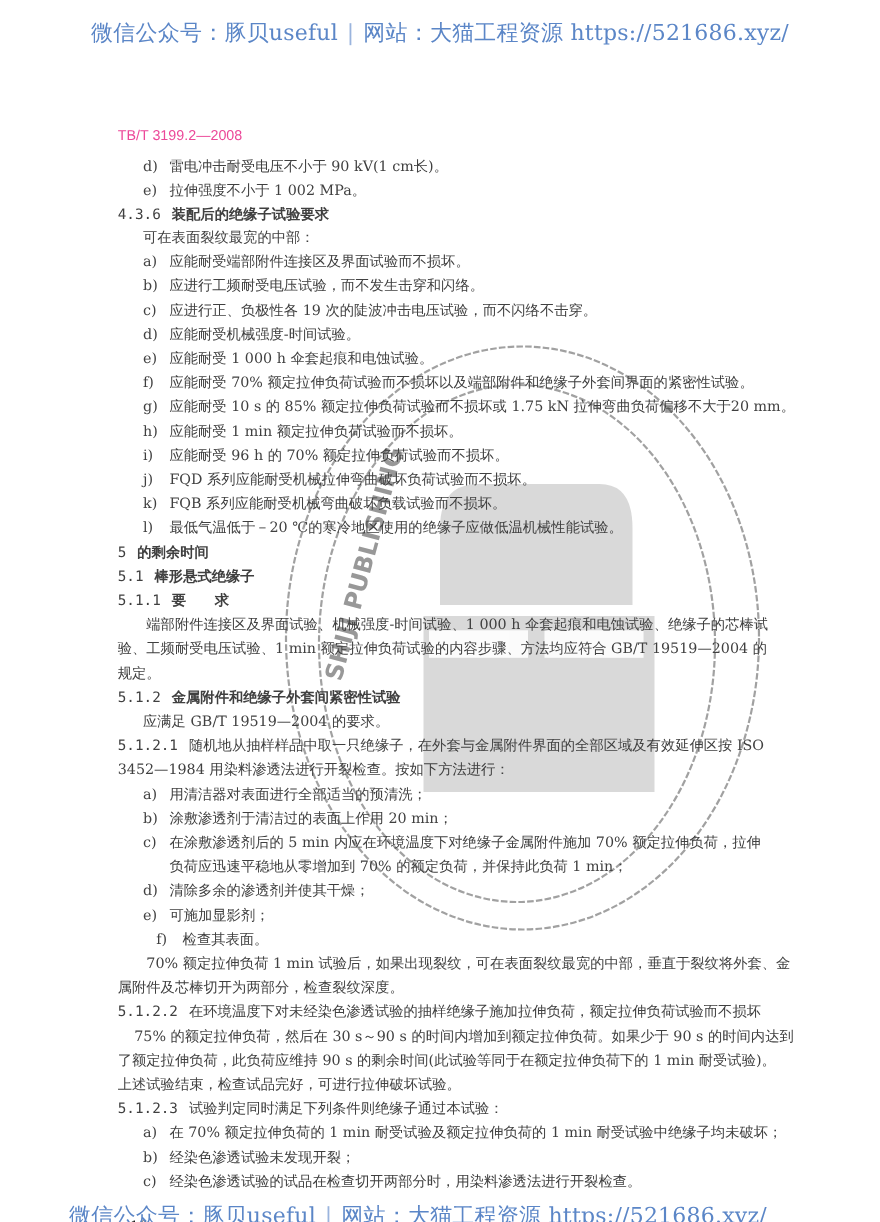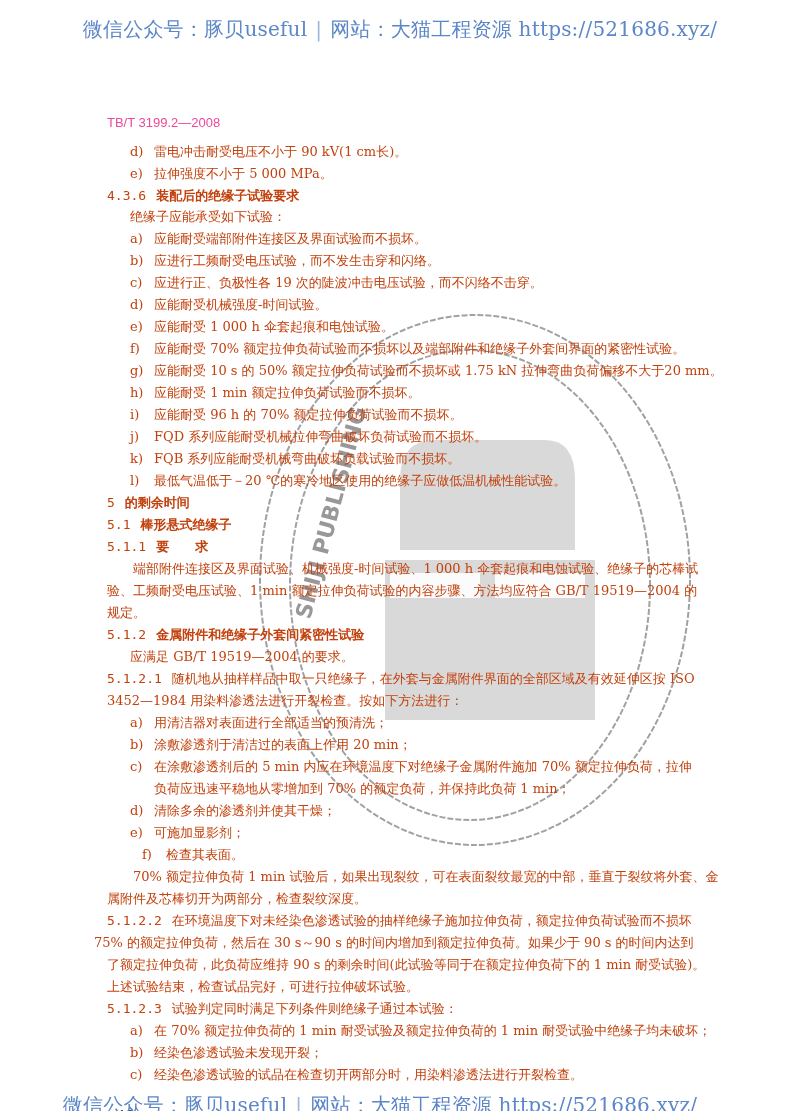--- a/index.html
+++ b/index.html
@@ -17,21 +17,21 @@
     }
     .watermark .sep { color: #9ab4dd; margin: 0 8px; }
     .wm-top { top: 16px; }
     .std-code {
       position: absolute; left: 107px; top: 103px;
       font-family: "Liberation Sans", "DejaVu Sans", sans-serif;
       font-size: 13px; font-weight: normal; color: #ec4899; margin-top: 12px;
     }
     .line {
       position: absolute; font-size: 13px; line-height: 18px;
-      white-space: nowrap; color: #c2410c;
+      white-space: nowrap; color: #404040;
     }
     .item-label { display: inline-block; width: 24px; }
     .heading { font-family: "DejaVu Sans", "Liberation Sans", sans-serif; font-weight: bold; font-size: 13px; }
     .sec-num { display: inline-block; margin-right: 10px; font-family: "DejaVu Sans Mono", "Liberation Mono", monospace; font-weight: normal; }
     .page-num { position: absolute; left: 118px; top: 1046px; font-size: 13px; margin-top: 20px; }
     
     .stamp {
       position: absolute; left: 215px; top: 290px; width: 520px; height: 560px;
       pointer-events: none;
     }
@@ -55,32 +55,32 @@
     <rect x="170" y="270" width="210" height="160"></rect>
   </g>
   <g fill="#fff" opacity="0.9">
     <rect x="175" y="283" width="90" height="25"></rect>
     <rect x="280" y="283" width="90" height="25"></rect>
   </g>
   <text x="95" y="330" font-family="DejaVu Sans, sans-serif" font-size="22" font-weight="bold" fill="#444" opacity="0.55" transform="rotate(-75 95 330)">SHIJI PUBLISHING</text>
 </svg>
 
 <div class="line" style="left:130px;top:143px"><span class="item-label">d)</span><span>雷电冲击耐受电压不小于 90 kV(1 cm长)。</span></div>
-<div class="line" style="left:130px;top:165px"><span class="item-label">e)</span><span>拉伸强度不小于 5 000 MPa。</span></div>
+<div class="line" style="left:130px;top:165px"><span class="item-label">e)</span><span>拉伸强度不小于 1 002 MPa。</span></div>
 
 <div class="line heading" style="left:107px;top:187px"><span class="sec-num">4.3.6</span><span>装配后的绝缘子试验要求</span></div>
-<div class="line" style="left:130px;top:208px">绝缘子应能承受如下试验：</div>
+<div class="line" style="left:130px;top:208px">可在表面裂纹最宽的中部：</div>
 
 <div class="line" style="left:130px;top:230px"><span class="item-label">a)</span><span>应能耐受端部附件连接区及界面试验而不损坏。</span></div>
 <div class="line" style="left:130px;top:252px"><span class="item-label">b)</span><span>应进行工频耐受电压试验，而不发生击穿和闪络。</span></div>
 <div class="line" style="left:130px;top:274px"><span class="item-label">c)</span><span>应进行正、负极性各 19 次的陡波冲击电压试验，而不闪络不击穿。</span></div>
 <div class="line" style="left:130px;top:296px"><span class="item-label">d)</span><span>应能耐受机械强度-时间试验。</span></div>
 <div class="line" style="left:130px;top:318px"><span class="item-label">e)</span><span>应能耐受 1 000 h 伞套起痕和电蚀试验。</span></div>
 <div class="line" style="left:130px;top:340px"><span class="item-label">f)</span><span>应能耐受 70% 额定拉伸负荷试验而不损坏以及端部附件和绝缘子外套间界面的紧密性试验。</span></div>
-<div class="line" style="left:130px;top:362px"><span class="item-label">g)</span><span>应能耐受 10 s 的 50% 额定拉伸负荷试验而不损坏或 1.75 kN 拉伸弯曲负荷偏移不大于20 mm。</span></div>
+<div class="line" style="left:130px;top:362px"><span class="item-label">g)</span><span>应能耐受 10 s 的 85% 额定拉伸负荷试验而不损坏或 1.75 kN 拉伸弯曲负荷偏移不大于20 mm。</span></div>
 <div class="line" style="left:130px;top:384px"><span class="item-label">h)</span><span>应能耐受 1 min 额定拉伸负荷试验而不损坏。</span></div>
 <div class="line" style="left:130px;top:406px"><span class="item-label">i)</span><span>应能耐受 96 h 的 70% 额定拉伸负荷试验而不损坏。</span></div>
 <div class="line" style="left:130px;top:428px"><span class="item-label">j)</span><span>FQD 系列应能耐受机械拉伸弯曲破坏负荷试验而不损坏。</span></div>
 <div class="line" style="left:130px;top:450px"><span class="item-label">k)</span><span>FQB 系列应能耐受机械弯曲破坏负载试验而不损坏。</span></div>
 <div class="line" style="left:130px;top:472px"><span class="item-label">l)</span><span>最低气温低于－20 ℃的寒冷地区使用的绝缘子应做低温机械性能试验。</span></div>
 
 <div class="line heading" style="left:107px;top:494px"><span class="sec-num">5</span><span>的剩余时间</span></div>
 <div class="line heading" style="left:107px;top:516px"><span class="sec-num">5.1</span><span>棒形悬式绝缘子</span></div>
 <div class="line heading" style="left:107px;top:538px"><span class="sec-num">5.1.1</span><span>要　　求</span></div>
 <div class="line" style="left:133px;top:560px">端部附件连接区及界面试验、机械强度-时间试验、1 000 h 伞套起痕和电蚀试验、绝缘子的芯棒试</div>
@@ -98,21 +98,21 @@
 <div class="line" style="left:130px;top:758px"><span class="item-label">c)</span><span>在涂敷渗透剂后的 5 min 内应在环境温度下对绝缘子金属附件施加 70% 额定拉伸负荷，拉伸</span></div>
 <div class="line" style="left:154px;top:780px">负荷应迅速平稳地从零增加到 70% 的额定负荷，并保持此负荷 1 min；</div>
 <div class="line" style="left:130px;top:802px"><span class="item-label">d)</span><span>清除多余的渗透剂并使其干燥；</span></div>
 <div class="line" style="left:130px;top:824px"><span class="item-label">e)</span><span>可施加显影剂；</span></div>
 <div class="line" style="left:142px;top:846px"><span class="item-label">f)</span><span>检查其表面。</span></div>
 
 <div class="line" style="left:133px;top:868px">70% 额定拉伸负荷 1 min 试验后，如果出现裂纹，可在表面裂纹最宽的中部，垂直于裂纹将外套、金</div>
 <div class="line" style="left:107px;top:890px">属附件及芯棒切开为两部分，检查裂纹深度。</div>
 
 <div class="line" style="left:107px;top:912px"><span class="sec-num">5.1.2.2</span><span>在环境温度下对未经染色渗透试验的抽样绝缘子施加拉伸负荷，额定拉伸负荷试验而不损坏</span></div>
-<div class="line" style="left:94px;top:934px">75% 的额定拉伸负荷，然后在 30 s～90 s 的时间内增加到额定拉伸负荷。如果少于 90 s 的时间内达到</div>
+<div class="line" style="left:122px;top:934px">75% 的额定拉伸负荷，然后在 30 s～90 s 的时间内增加到额定拉伸负荷。如果少于 90 s 的时间内达到</div>
 <div class="line" style="left:107px;top:956px">了额定拉伸负荷，此负荷应维持 90 s 的剩余时间(此试验等同于在额定拉伸负荷下的 1 min 耐受试验)。</div>
 <div class="line" style="left:107px;top:978px">上述试验结束，检查试品完好，可进行拉伸破坏试验。</div>
 
 <div class="line" style="left:107px;top:1000px"><span class="sec-num">5.1.2.3</span><span>试验判定同时满足下列条件则绝缘子通过本试验：</span></div>
 <div class="line" style="left:130px;top:1022px"><span class="item-label">a)</span><span>在 70% 额定拉伸负荷的 1 min 耐受试验及额定拉伸负荷的 1 min 耐受试验中绝缘子均未破坏；</span></div>
 
 <div class="line" style="left:130px;top:1044px"><span class="item-label">b)</span><span>经染色渗透试验未发现开裂；</span></div>
 <div class="line" style="left:130px;top:1066px"><span class="item-label">c)</span><span>经染色渗透试验的试品在检查切开两部分时，用染料渗透法进行开裂检查。</span></div>
 
 <div class="page-num" style="top:1088px">10</div>

